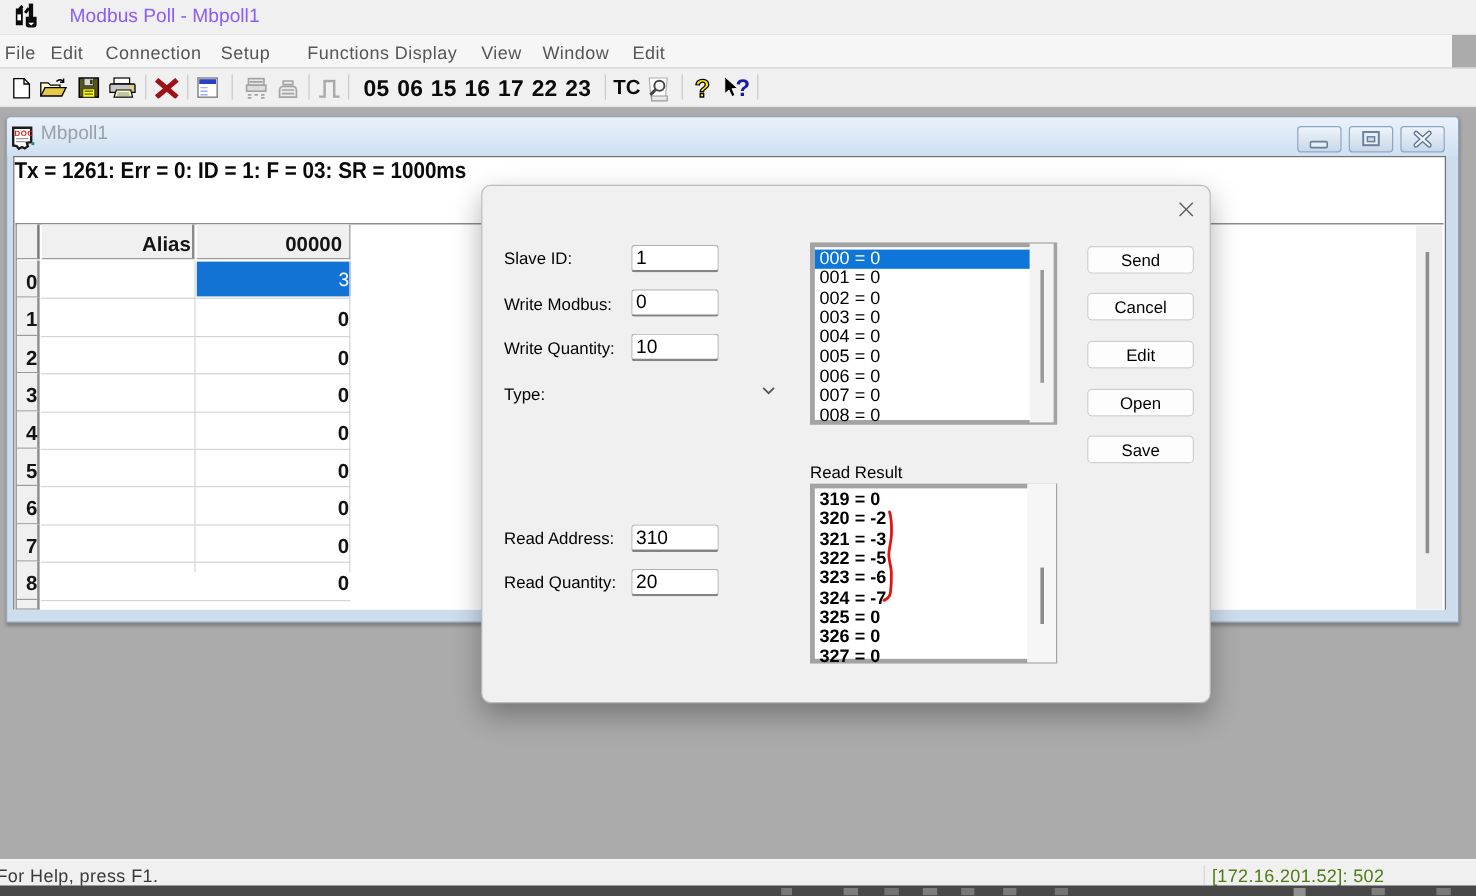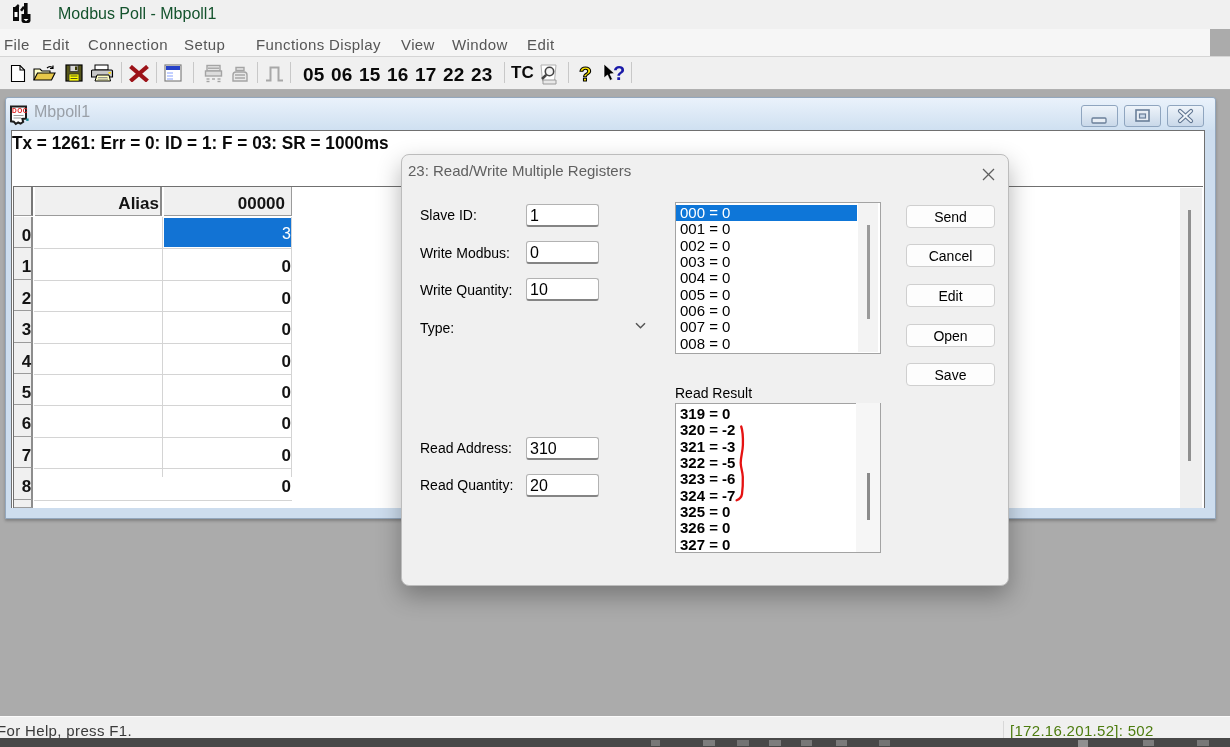--- a/index.html
+++ b/index.html
@@ -2,21 +2,21 @@
 <html><head>
 <meta charset="utf-8">
 <style>
 * { margin:0; padding:0; box-sizing:border-box; }
 html,body { width:1230px; height:747px; overflow:hidden; font-family:"Liberation Sans", sans-serif; background:#ababab;}
 #app { position:relative; width:1230px; height:747px; background:#ababab; }
 .abs { position:absolute; }
 
 
 #titlebar { position:absolute; left:0; top:0; width:1230px; height:29px; background:#f0f0f0; }
-#titlebar .ttext { position:absolute; left:58px; top:5px; font-size:16px; color:#14532d; }
+#titlebar .ttext { position:absolute; left:58px; top:5px; font-size:16px; color:#8b5cf6; }
 #menubar { position:absolute; left:0; top:29px; width:1210px; height:28px; background:#f6f6f6; }
 #menubar span { position:absolute; top:7px; font-size:15px; color:#565656; letter-spacing:0.4px; }
 #menuline { position:absolute; left:0; top:56px; width:1230px; height:1px; background:#d5d5d5; }
 #toolbar { position:absolute; left:0; top:57px; width:1230px; height:33px; background:#f0f0f0;padding-left:28px; }
 #toolbarline { position:absolute; left:0; top:89px; width:1230px; height:1px; background:#b0b0b0; }
 .tbtxt { position:absolute; top:6px; font-size:17px; font-weight:bold; color:#0a0a0a; letter-spacing:0px;}
 .tsep { position:absolute; top:5px; width:1px; height:21px; background:#c8c8c8; }
 
 
 #child { position:absolute; left:5px; top:97px; width:1211px; height:422px; background:#cdddee; border:1px solid #93a7bd; border-radius:3px 3px 0 0; box-shadow:0 2px 3px rgba(0,0,0,0.25);}
@@ -32,21 +32,21 @@
 .gtext { position:absolute; font-size:17px; font-weight:bold; color:#141414; white-space:pre; }
 .rowline { position:absolute; background:#d4d4d4; height:1px; }
 #vscroll { position:absolute; left:1166px; top:1px; width:22px; height:320px; background:#efefef; }
 #vthumb { position:absolute; left:8px; top:22px; width:3px; height:251px; background:#8f8f8f; }
 
 
 #dialog { position:absolute; left:401px; top:154px; width:608px; height:432px; background:#f0f0f0; border:1px solid #bcbcbc; border-radius:8px; box-shadow:0 10px 24px rgba(0,0,0,0.30); }
 #dlgtitle { position:absolute; left:6px; top:7px; font-size:15px; color:#606060; }
 .lbl { position:absolute; font-size:14px; color:#000; }
 .inp { position:absolute; left:124px; width:73px; height:23px; background:#fff; border:1px solid #b2b2b2; border-bottom:2px solid #848484; border-radius:3px; font-size:16px; padding:2px 0 0 3px; color:#000;}
-.lst { position:absolute; left:273px; width:206px; background:#fff; border:1px solid #a3a3a3; font-size:15px; color:#000; line-height:16.35px; padding:2px 0 0 4px; white-space:pre;}
+.lst { position:absolute; left:273px; width:206px; background:#fff; border:4px solid #a3a3a3; font-size:15px; color:#000; line-height:16.35px; padding:2px 0 0 4px; white-space:pre;}
 .btn { position:absolute; left:504px; width:89px; height:23px; background:#fdfdfd; border:1px solid #cfcfcf; border-radius:4px; font-size:14px; color:#000; text-align:center; padding-top:3px; }
 
 
 #statusbar { position:absolute; left:0; top:716px; width:1230px; height:22px; background:#f0f0f0; border-top:1px solid #fbfbfb; }
 #statusbar .s1 { position:absolute; left:-3px; top:5px; font-size:15px; color:#3a3a3a; letter-spacing:0.35px; }
 #statusbar .s2 { position:absolute; left:1010px; top:5px; font-size:15px; color:#4d7c0f; letter-spacing:0.3px; }
 #taskbar { position:absolute; left:0; top:738px; width:1230px; height:9px; background:#484848; }
 </style>
 </head>
 <body>
@@ -256,21 +256,20 @@
         <div style="position:absolute;left:277px;top:30px;width:1px;height:260px;background:#d4d4d4;"></div>
         </div>
         <div id="vscroll">
             <div id="vthumb"></div>
           </div>
       </div>
     </div>
   </div>
 
   <div id="dialog">
-    <span id="dlgtitle">23: Read/Write Multiple Registers</span>
     <svg class="abs" style="left:580px;top:13px" width="13" height="13" viewBox="0 0 13 13">
         <g stroke="#5f5f5f" stroke-width="1.2">
           <line x1="1" y1="1" x2="12" y2="12"></line>
           <line x1="12" y1="1" x2="1" y2="12"></line>
         </g>
       </svg>
     <span class="lbl" style="left:18px;top:52px">Slave ID:</span>
     <span class="lbl" style="left:18px;top:90px">Write Modbus:</span>
     <span class="lbl" style="left:18px;top:127px">Write Quantity:</span>
     <span class="lbl" style="left:18px;top:165px">Type:</span>

